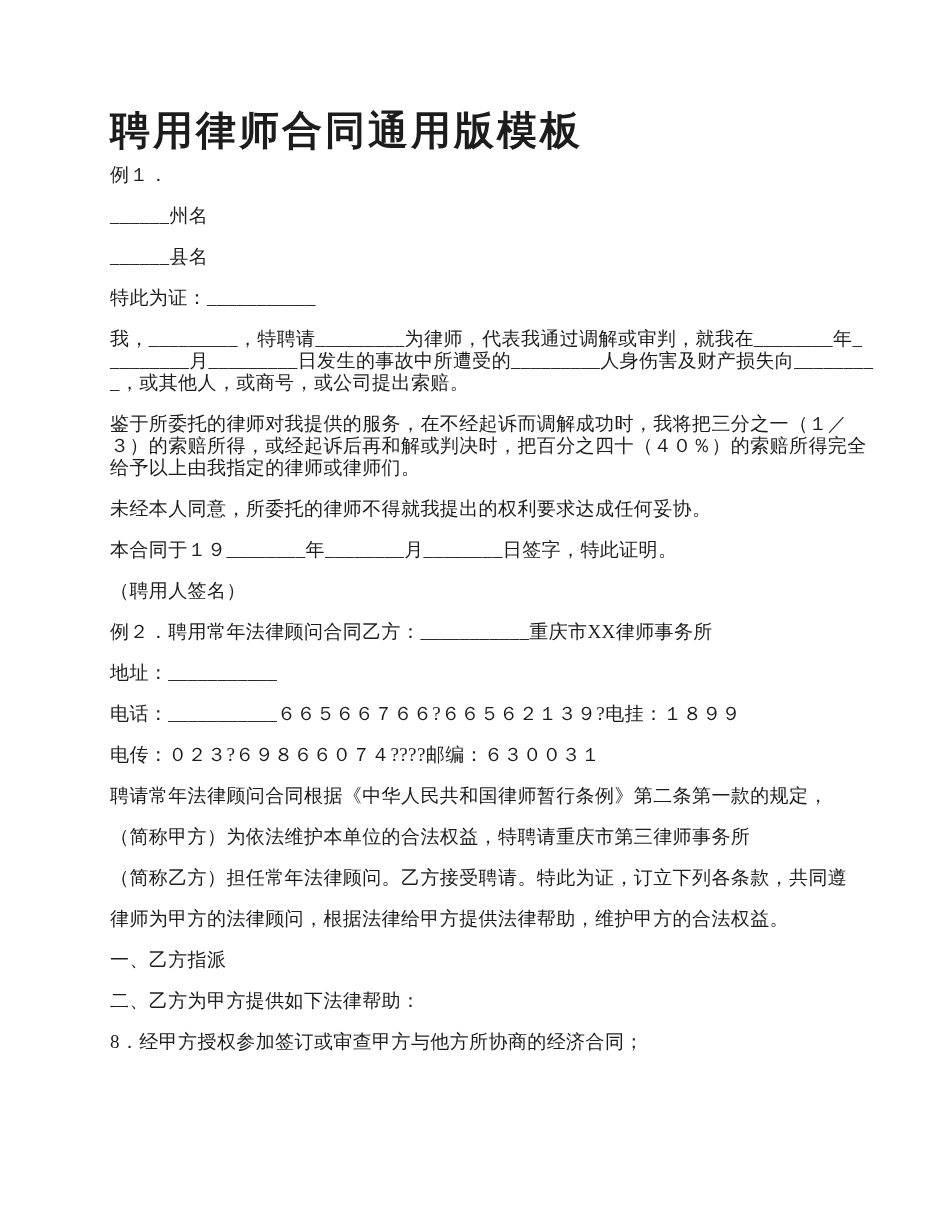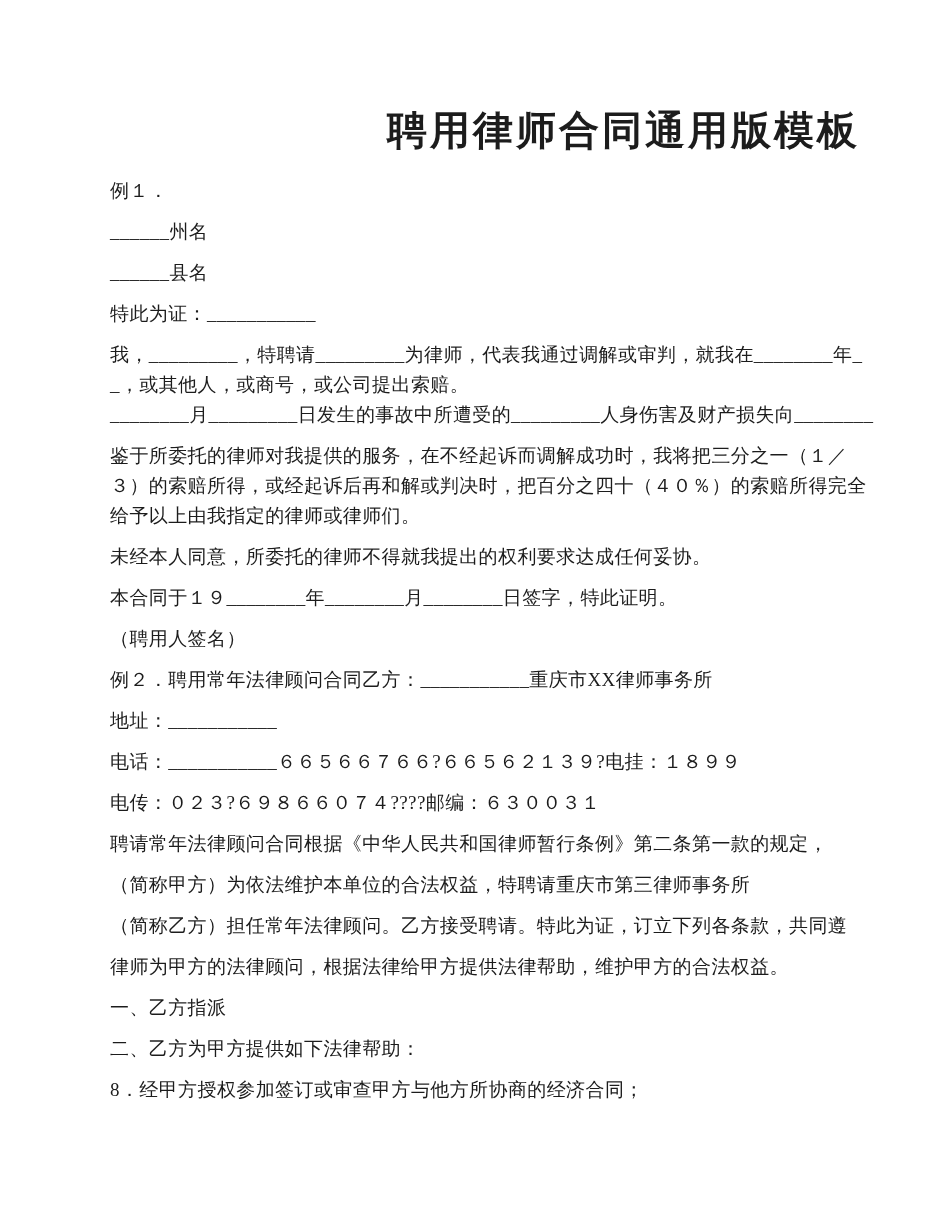--- a/index.html
+++ b/index.html
@@ -19,33 +19,31 @@
     background:var(--bg);
     padding:106px 90px 0 110px;
     overflow:hidden;
   }
   .doc-title{
     font-family:"DejaVu Serif","Liberation Serif",serif;
     font-weight:bold;
     font-size:40px;
     line-height:48px;
     letter-spacing:3px;
-    margin-bottom:26px;
+    margin-bottom:10px;
     white-space:nowrap;
-    text-align:right;
   }
   .para{
     margin-bottom:19px;
   }
   .line{
     font-size:19px;
     line-height:22px;
     white-space:nowrap;
     letter-spacing:0.4px;
-    margin-top:8px;
   }
 </style>
 </head>
 <body>
 
 <div class="page">
 
   <h1 class="doc-title">聘用律师合同通用版模板</h1>
 
   <div class="para">
@@ -59,22 +57,22 @@
   <div class="para">
     <div class="line">______县名</div>
   </div>
 
   <div class="para">
     <div class="line">特此为证：___________</div>
   </div>
 
   <div class="para">
     <div class="line">我，_________，特聘请_________为律师，代表我通过调解或审判，就我在________年_</div>
+    <div class="line">________月_________日发生的事故中所遭受的_________人身伤害及财产损失向________</div>
     <div class="line">_，或其他人，或商号，或公司提出索赔。</div>
-    <div class="line">________月_________日发生的事故中所遭受的_________人身伤害及财产损失向________</div>
   </div>
 
   <div class="para">
     <div class="line">鉴于所委托的律师对我提供的服务，在不经起诉而调解成功时，我将把三分之一（１／</div>
     <div class="line">３）的索赔所得，或经起诉后再和解或判决时，把百分之四十（４０％）的索赔所得完全</div>
     <div class="line">给予以上由我指定的律师或律师们。</div>
   </div>
 
   <div class="para">
     <div class="line">未经本人同意，所委托的律师不得就我提出的权利要求达成任何妥协。</div>

